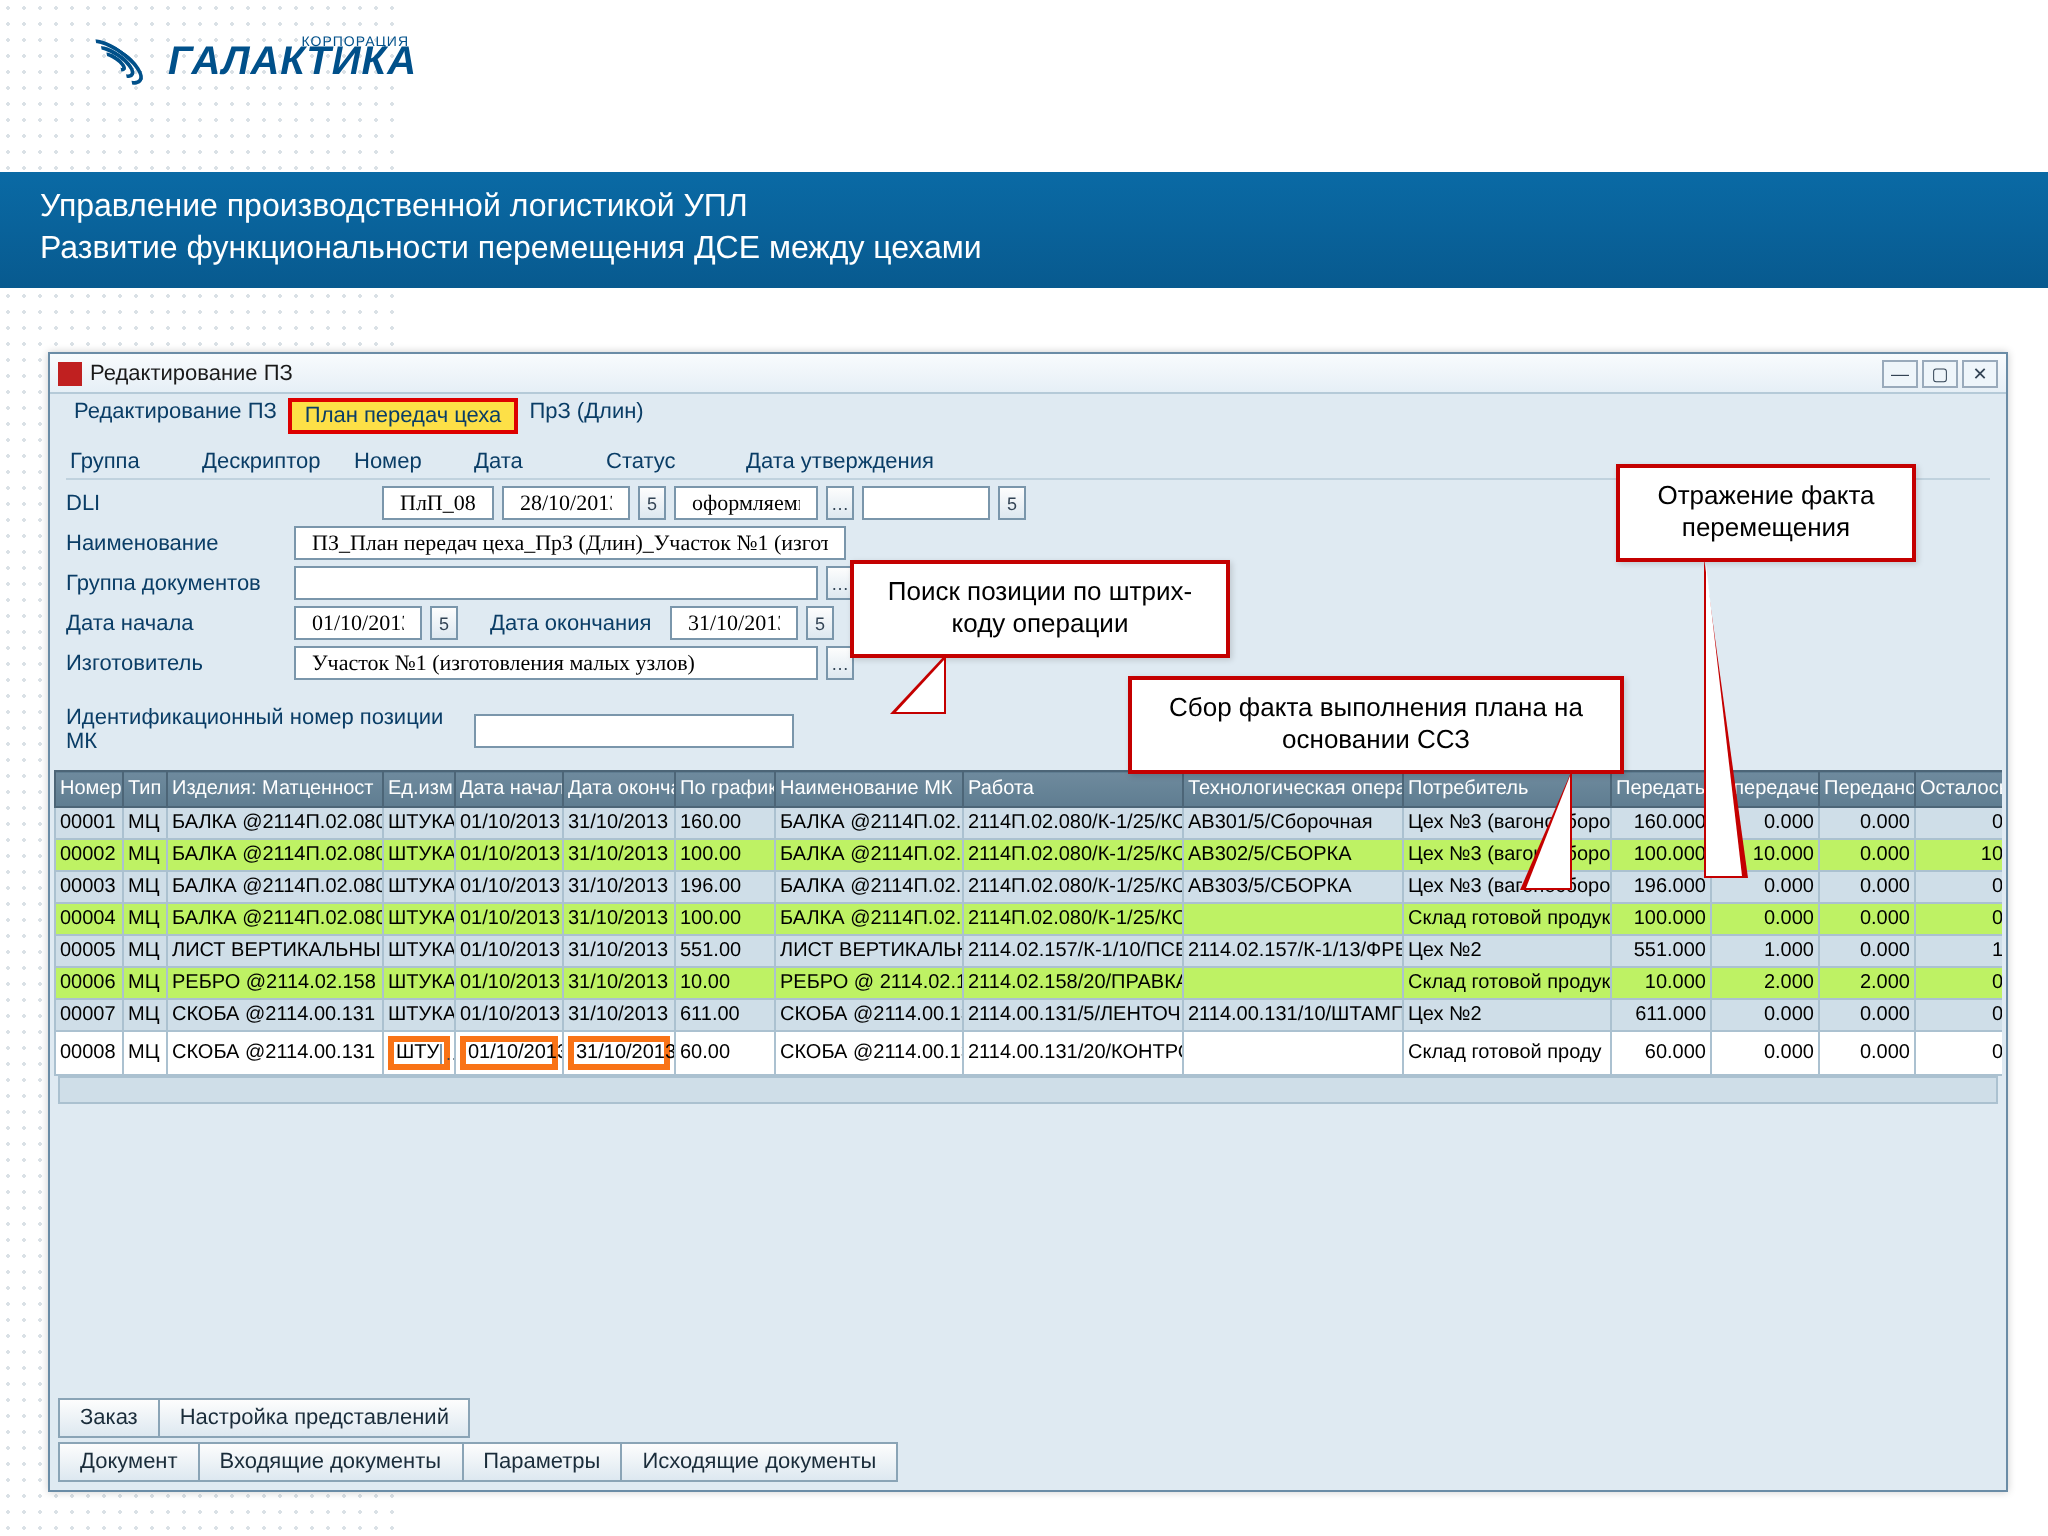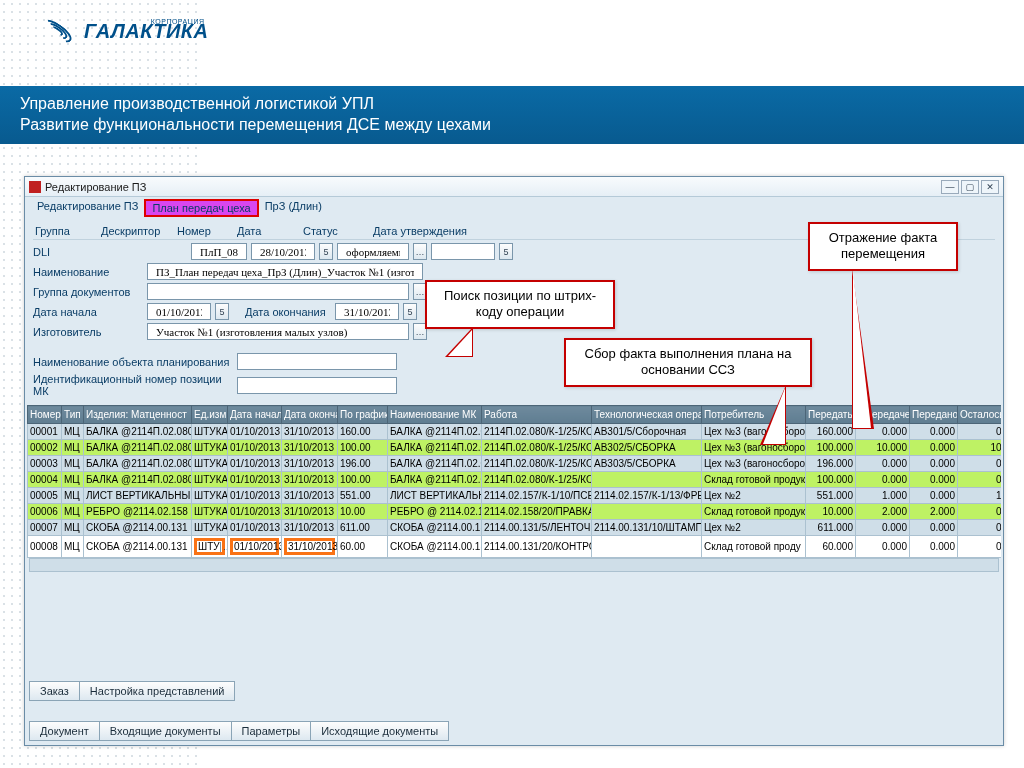--- a/index.html
+++ b/index.html
@@ -16,51 +16,51 @@
   .logo-sub{color:#00508a;font-size:7px;letter-spacing:.5px;position:absolute;right:4px;top:-2px}
   .title-bar{position:absolute;top:86px;left:0;right:0;height:58px;background:linear-gradient(#0a6aa5,#085a8f);color:#fff;padding:4px 20px;font-size:16px;display:flex;flex-direction:column;justify-content:center}
   .title-bar .line{line-height:1.3}
   .app-window{position:absolute;left:24px;top:176px;width:980px;height:570px;background:#dfeaf2;border:1px solid #6a8ca6;box-shadow:0 0 4px rgba(0,0,0,.2)}
   .win-title{height:20px;background:linear-gradient(#f8fbfd,#e6eff6);border-bottom:1px solid #b5cad8;display:flex;align-items:center;padding:0 4px;font-size:11px;color:#1a1a1a}
   .win-title .wicon{width:12px;height:12px;background:#c02020;margin-right:4px}
   .win-ctrls{margin-left:auto;display:flex;gap:2px}
   .win-ctrls span{width:18px;height:14px;border:1px solid #9ab;background:#eef5fa;display:flex;align-items:center;justify-content:center;font-size:9px;color:#345}
   .menu-row{display:flex;gap:0;padding:2px 6px;font-size:11px}
   .menu-row .mitem{padding:1px 6px;color:#0a3d66}
-  .menu-row .mitem.active{border:2px solid #d00;background:#d946ef}
+  .menu-row .mitem.active{border:2px solid #d00;background:#fde047}
   .form-area{padding:4px 8px 2px 8px}
   .form-hdr{display:flex;gap:10px;color:#0a3d66;font-size:11px;padding:2px 0 2px 0;border-bottom:1px solid #c0d2de}
   .form-hdr span{padding:0 2px}
   .frow{display:flex;align-items:center;gap:4px;margin-top:3px;font-size:11px}
   .flabel{color:#0a3d66;width:110px}
   .flabel.wide{width:200px}
   input.tf{border:1px solid #7a96ab;background:#fff;height:17px;padding:0 8px;font-size:11px;font-family:Liberation Serif, serif}
   .btn-s{width:14px;height:17px;border:1px solid #7a96ab;background:linear-gradient(#fdfdfd,#dde8f0);font-size:9px;display:flex;align-items:center;justify-content:center;color:#345}
   .search-zone{padding:8px 8px 4px 8px}
   .grid-wrap{margin:4px 2px 0 2px;overflow:hidden}
   table.grid{border-collapse:collapse;width:100%;font-size:10px;table-layout:fixed}
   table.grid th{background:linear-gradient(#6e8a9d,#5f7d91);color:#fff;font-weight:normal;padding:3px 2px;border:1px solid #4c6577;text-align:left;font-size:10px;overflow:hidden;white-space:nowrap}
   table.grid td{background:#cfdee8;border:1px solid #abc1d0;padding:2px 2px;white-space:nowrap;overflow:hidden;text-overflow:clip}
   table.grid tr.odd td{background:#bef264}
   table.grid tr.sel td{background:#fff}
   table.grid td.num{text-align:right}
   .grid-foot{height:14px;background:#cfdee8;border:1px solid #abc1d0;margin:0 2px}
   .bottom-btns{position:absolute;left:4px;bottom:4px;right:4px}
-  .btn-row{display:flex;gap:0;margin-top:20px}
+  .btn-row{display:flex;gap:0;margin-top:2px}
   .tab-btn{border:1px solid #8aa4b6;background:linear-gradient(#fdfdfd,#dde8f0);padding:3px 10px;font-size:11px;color:#1a2c3a;cursor:default}
   .tab-btn + .tab-btn{border-left:none}
   .callout{position:absolute;background:#fff;border:2px solid #c40000;padding:6px 10px;font-size:13px;color:#000;text-align:center;line-height:1.25;z-index:20;box-shadow:1px 1px 3px rgba(0,0,0,.15)}
   .callout .tail{position:absolute;width:0;height:0}
   .callout.c1{left:425px;top:280px;width:190px}
   .callout.c1 .tail{border-top:30px solid transparent;border-right:28px solid #c40000;bottom:-30px;left:18px}
   .callout.c1 .tail::after{content:'';position:absolute;border-top:26px solid transparent;border-right:24px solid #fff;top:-27px;left:3px}
   .callout.c2{left:564px;top:338px;width:248px}
   .callout.c2 .tail{border-top:60px solid transparent;border-right:26px solid #c40000;bottom:-60px;right:24px}
   .callout.c2 .tail::after{content:'';position:absolute;border-top:56px solid transparent;border-right:22px solid #fff;top:-57px;left:3px}
-  .callout.c3{left:808px;top:222px;width:150px}
+  .callout.c3{left:808px;top:232px;width:150px}
   .callout.c3 .tail{border-top:160px solid transparent;border-left:22px solid #c40000;bottom:-160px;left:42px}
   .callout.c3 .tail::after{content:'';position:absolute;border-top:156px solid transparent;border-left:18px solid #fff;top:-157px;left:-21px}
   .callout.c4{left:858px;top:296px;width:152px}
   .callout.c4 .tail{border-top:100px solid transparent;border-left:18px solid #c40000;bottom:-100px;left:24px}
   .callout.c4 .tail::after{content:'';position:absolute;border-top:96px solid transparent;border-left:14px solid #fff;top:-97px;left:-17px}
   .sel-input{border:3px solid #f97316;background:#fff;height:17px;padding:0 1px;font-size:10px;display:flex;align-items:center}
 </style>
 </head>
 <body>
 
@@ -145,24 +145,20 @@
         <span class="btn-s">5</span>
       </div>
       <div class="frow">
         <span class="flabel">Изготовитель</span>
         <input class="tf" style="width: 262px;" value="Участок №1 (изготовления малых узлов)">
         <span class="btn-s">…</span>
       </div>
     </div>
 
     <div class="search-zone">
-      <div class="frow">
-        <span class="flabel wide">Наименование объекта планирования</span>
-        <input class="tf" style="width: 160px;" value="">
-      </div>
       <div class="frow">
         <span class="flabel wide">Идентификационный номер позиции МК</span>
         <input class="tf" style="width: 160px;" value="">
       </div>
     </div>
 
     <div class="grid-wrap">
       <table class="grid">
         <colgroup>
           <col style="width:34px">

